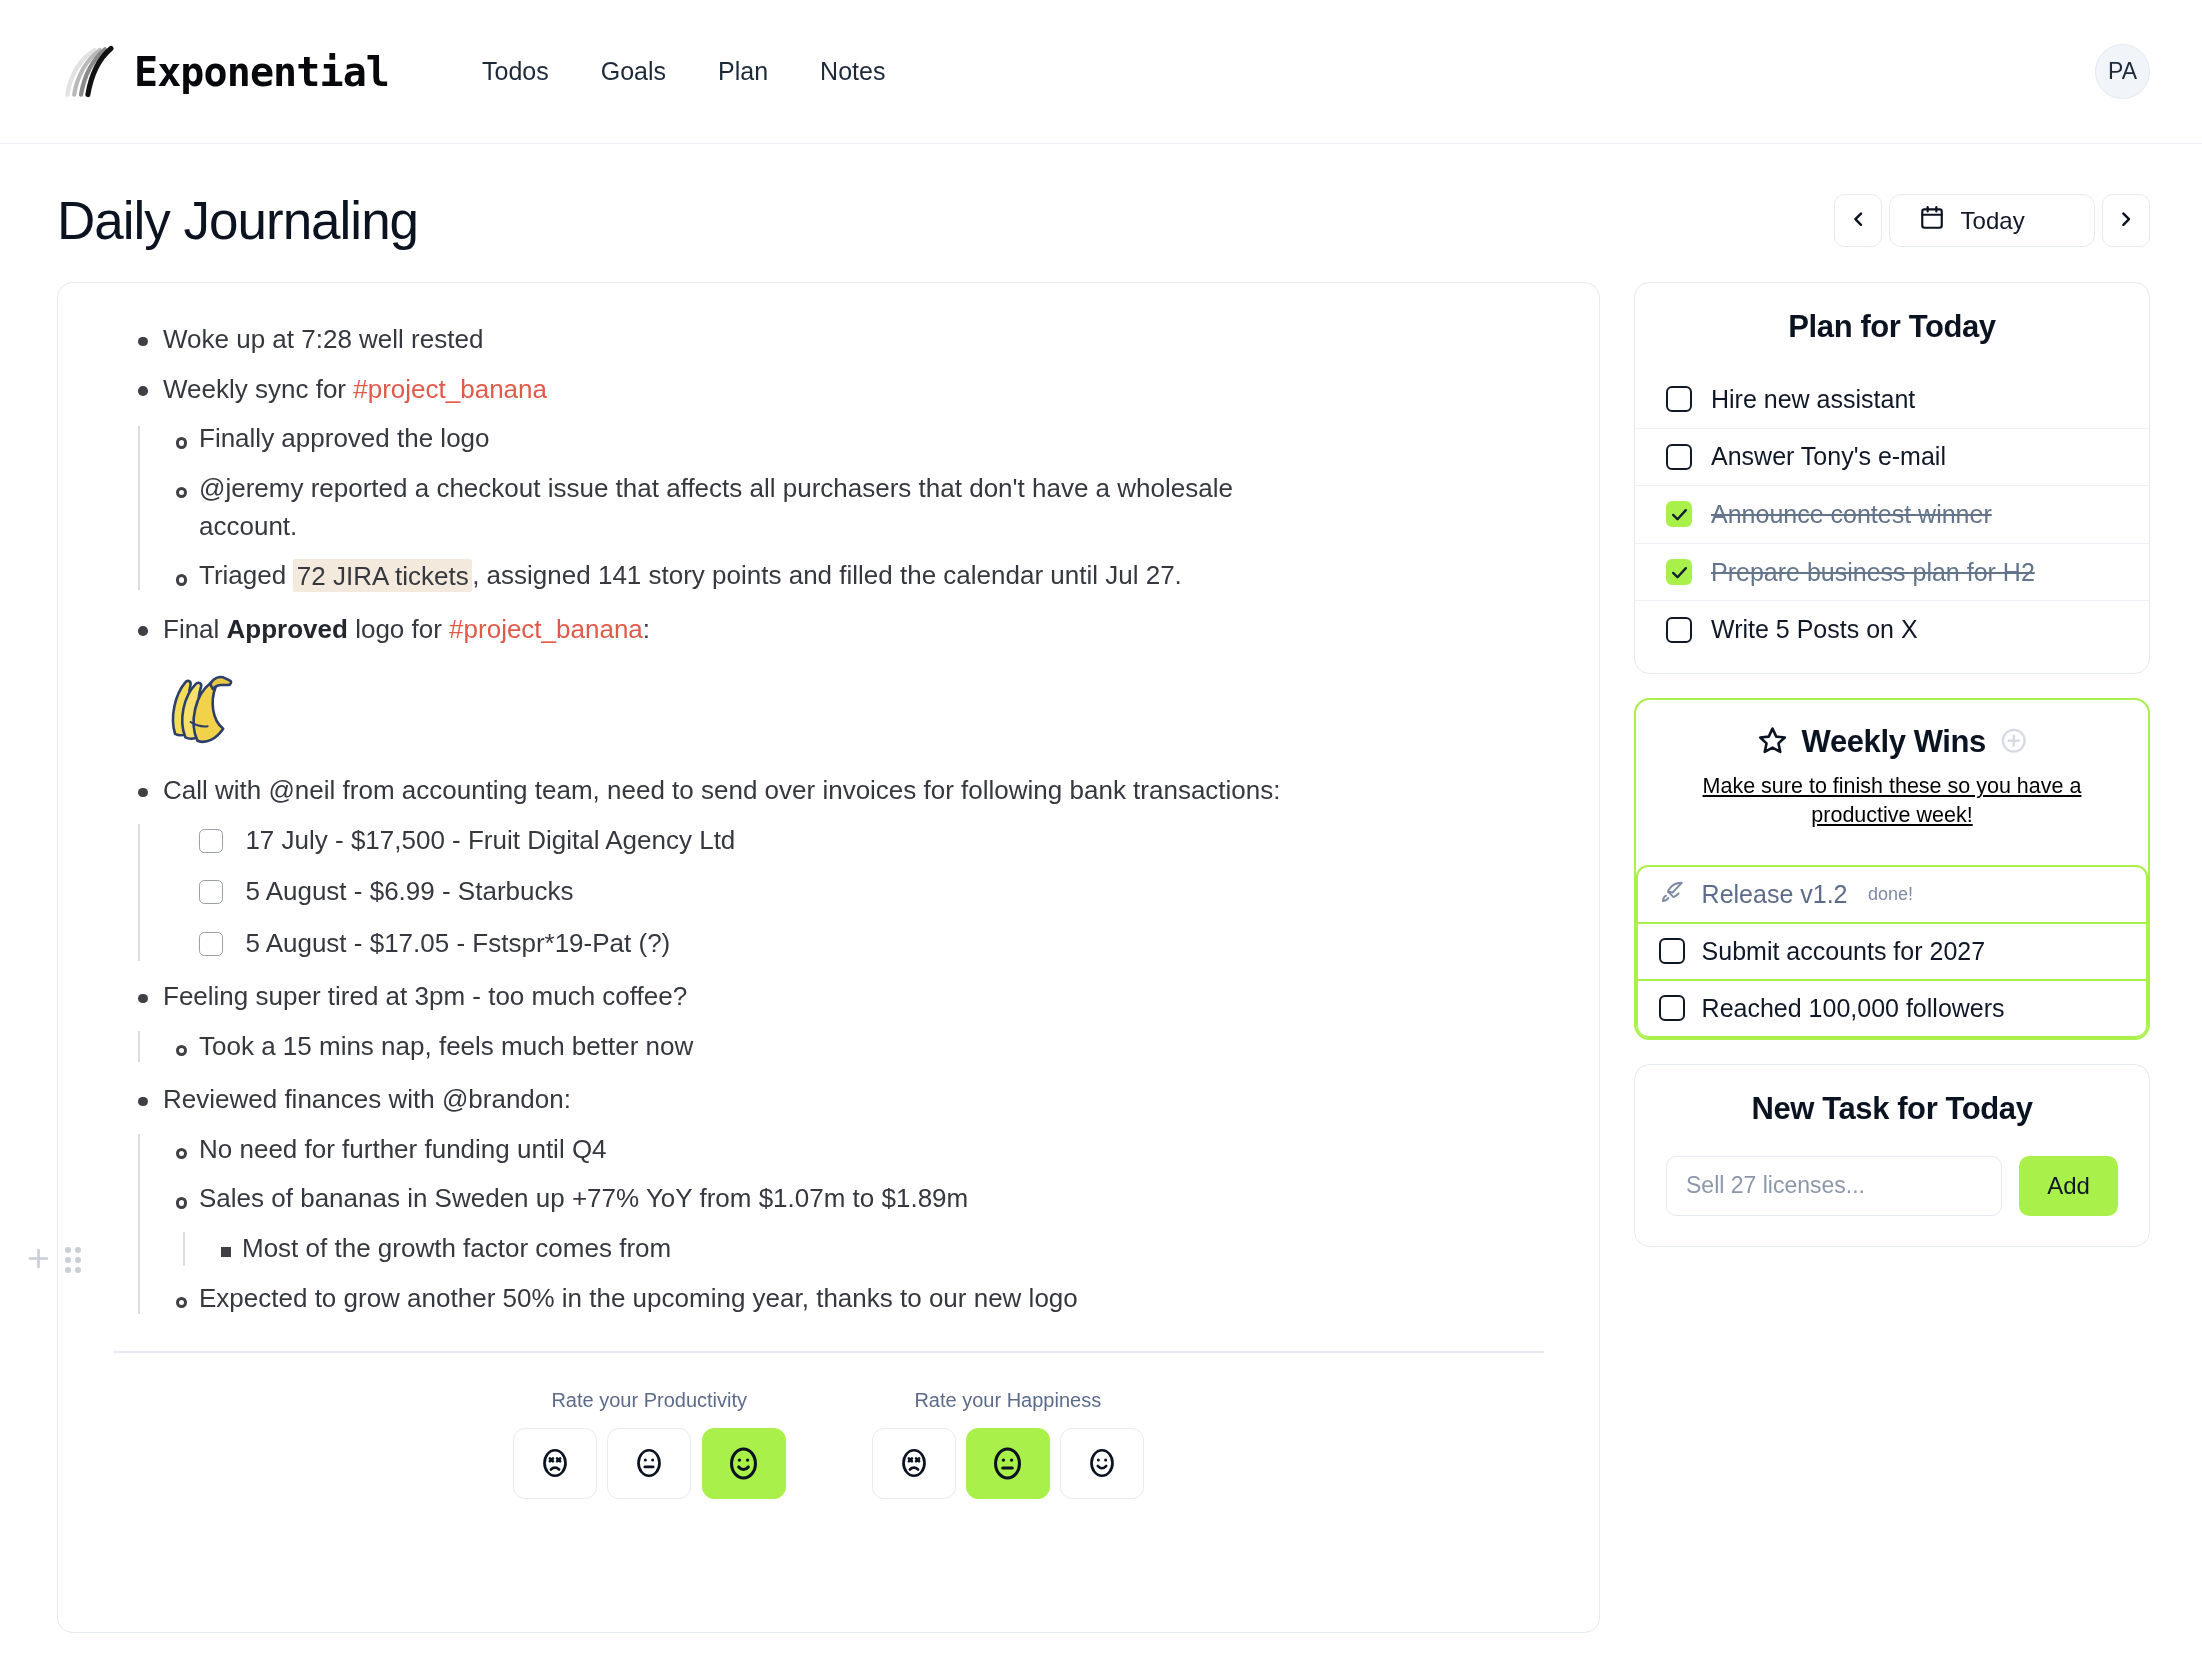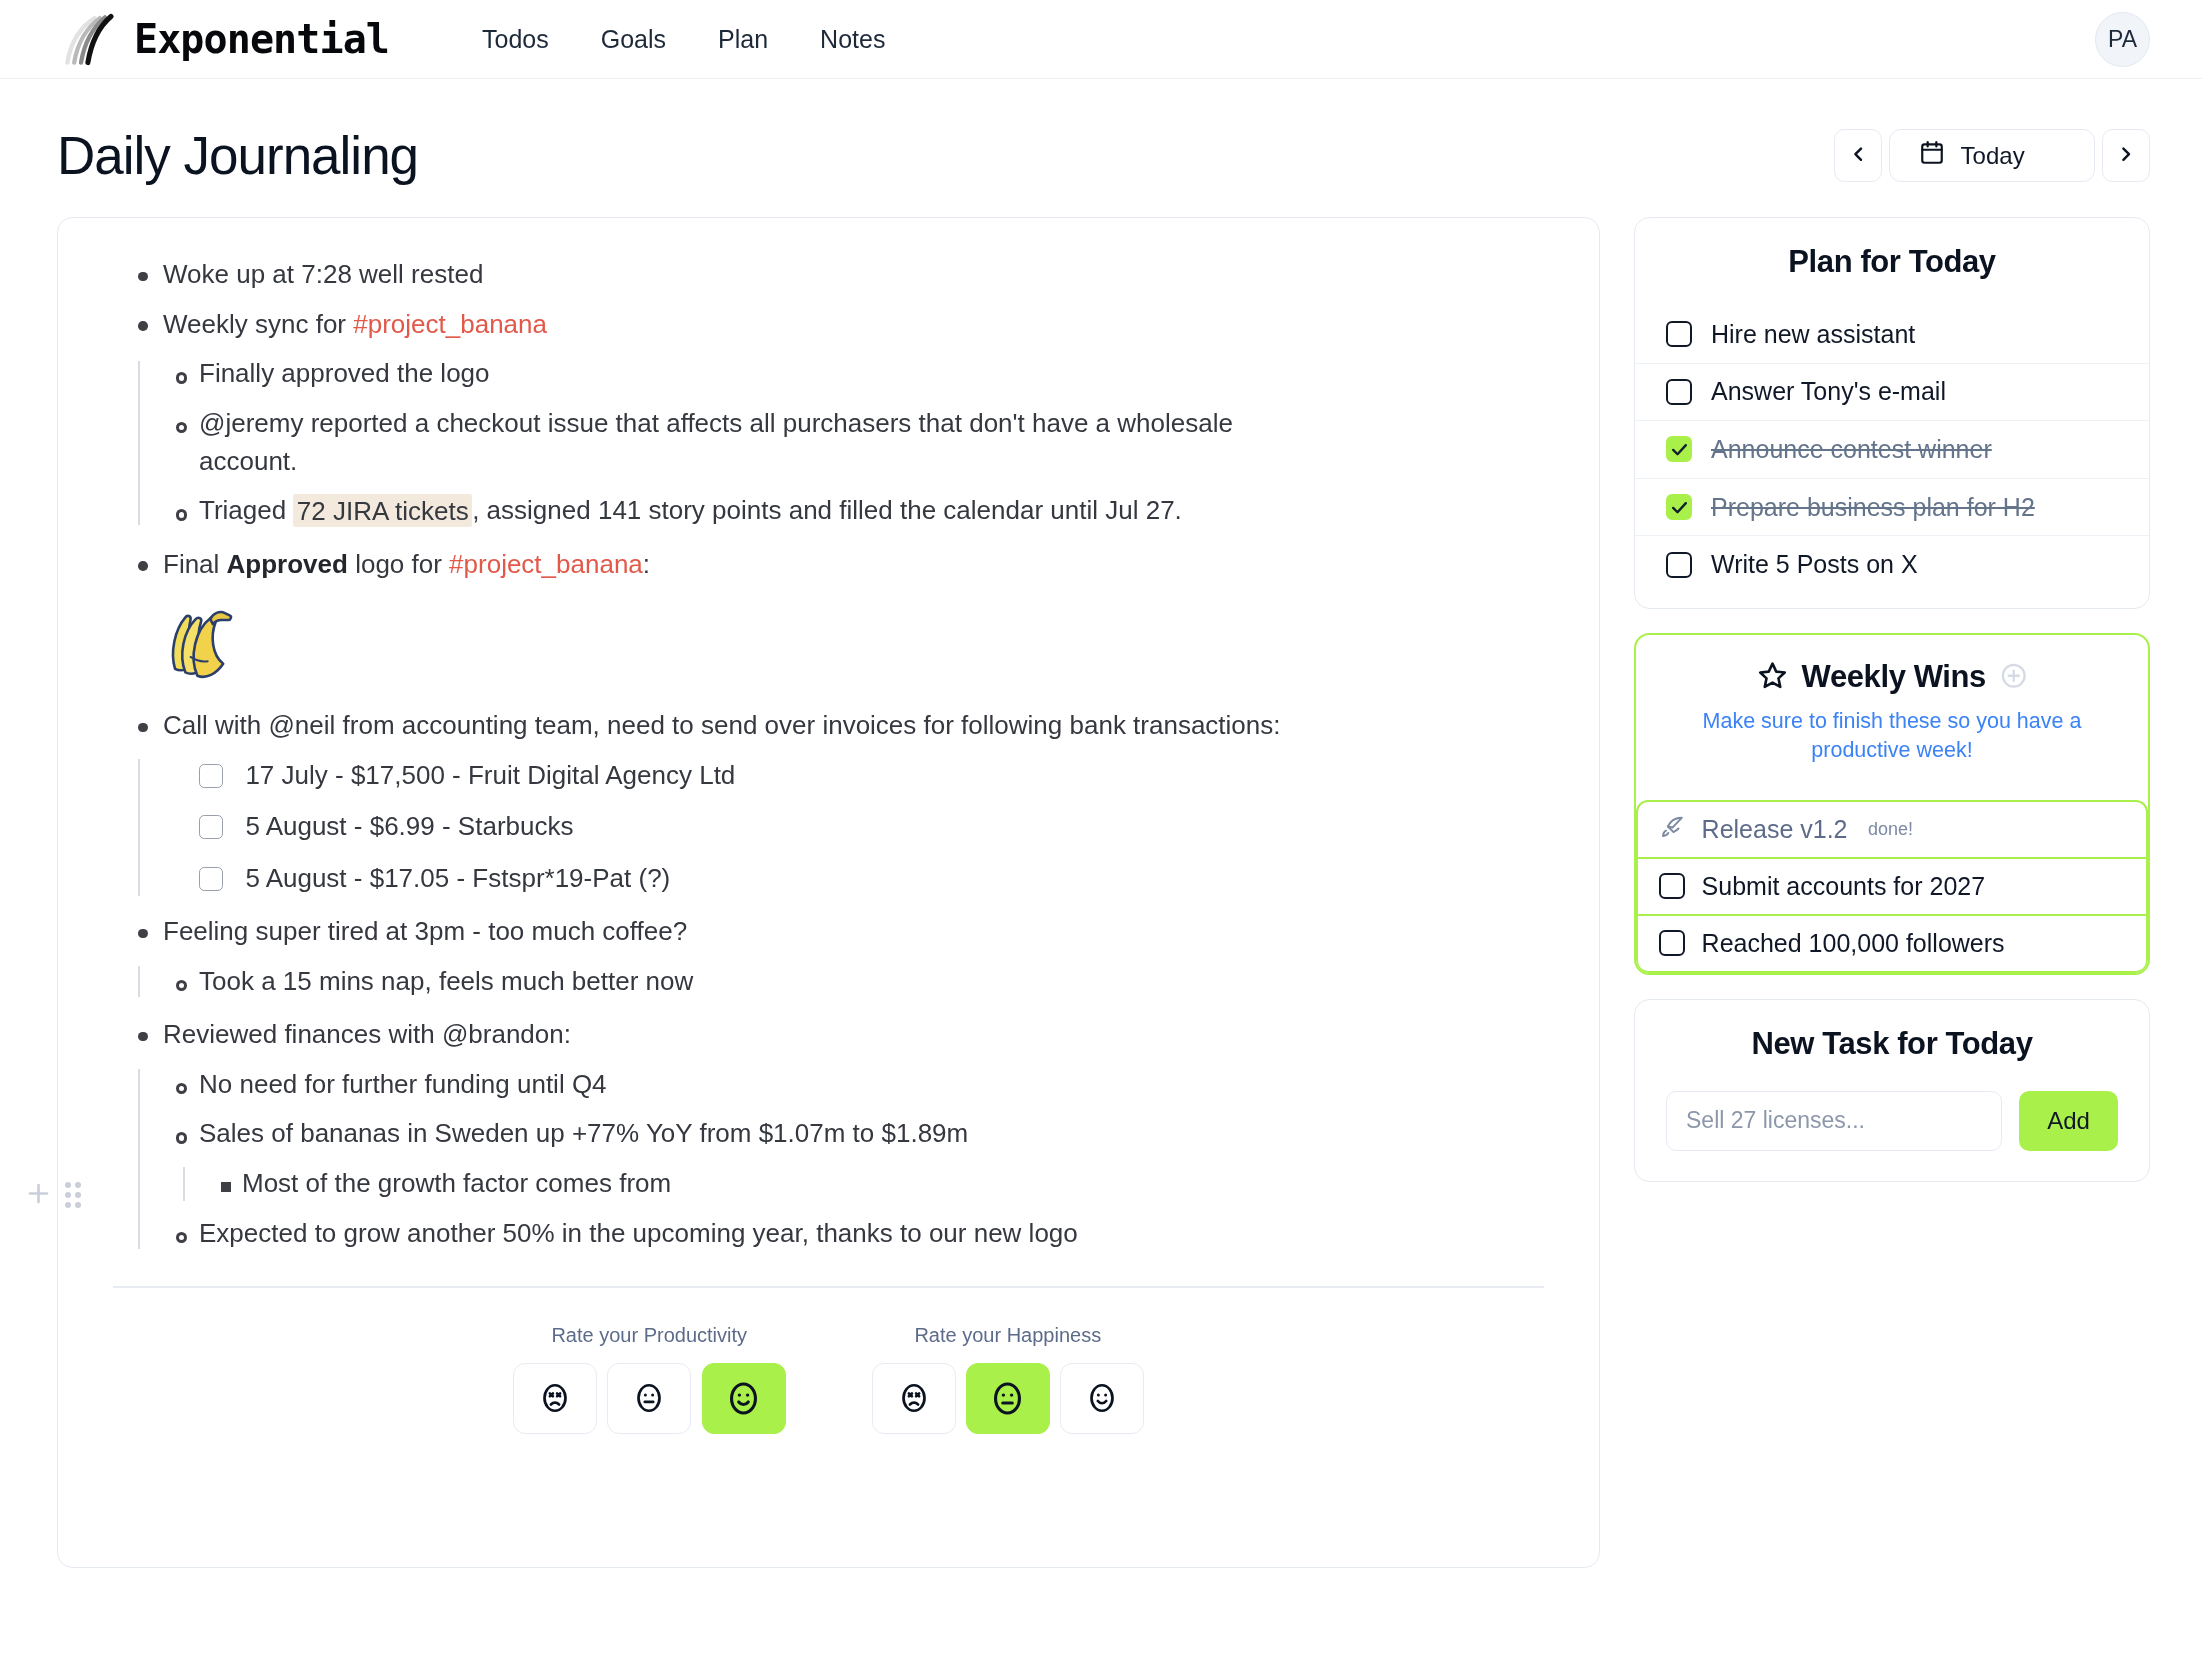--- a/index.html
+++ b/index.html
@@ -7,21 +7,21 @@
     width: 2203px;
     height: 1657px;
     background: #ffffff;
     font-family: "Liberation Sans", sans-serif;
     color: #0d1526;
     -webkit-font-smoothing: antialiased;
   }
 
   
   .topnav {
-    height: 79px;
+    height: 144px;
     width: 100%;
     border-bottom: 1.7px solid #eceff4;
     display: flex;
     align-items: center;
     padding: 0 53px 0 57px;
     background: #fff;
   }
   .brand { display: flex; align-items: center; gap: 17px; }
   .brand-mark { width: 60px; height: 53px; display: block; }
   .brand-name {
@@ -148,22 +148,22 @@
   .plan-item.done .plan-label { color: #64748b; text-decoration: line-through; }
 
   
   .wins-card {
     border: 2.6px solid #aaf04a; border-radius: 15.5px; background: #fff;
     padding: 24px 0 0 0; overflow: hidden;
   }
   .wins-head { display: flex; align-items: center; justify-content: center; gap: 13.8px; }
   .wins-title { font-size: 31px; font-weight: 700; color: #0b1321; letter-spacing: -0.4px; }
   .wins-sub {
-    font-size: 21.5px; color: #3b82f6; text-align: center;
-    margin: 12px 41px 0 41px; line-height: 1.35;
+    font-size: 21.5px; color: #000000; text-align: center;
+    margin: 12px 41px 0 41px; line-height: 1.35; text-decoration: underline;
   }
   .wins-list { margin-top: 34px; border: 2.6px solid #aaf04a; border-radius: 12px; overflow: hidden; }
   .win-item {
     display: flex; align-items: center; gap: 17px;
     padding: 13px 20.6px; border-top: 2.6px solid #aaf04a; cursor: pointer;
   }
   .win-item:first-child { border-top: none; }
   .win-label { font-size: 25px; color: #101828; }
   .win-item.done .win-label { color: #5d6b8a; }
   .win-note { font-size: 18px; color: #7c8aa3; margin-left: 3.4px; text-align: center; }

